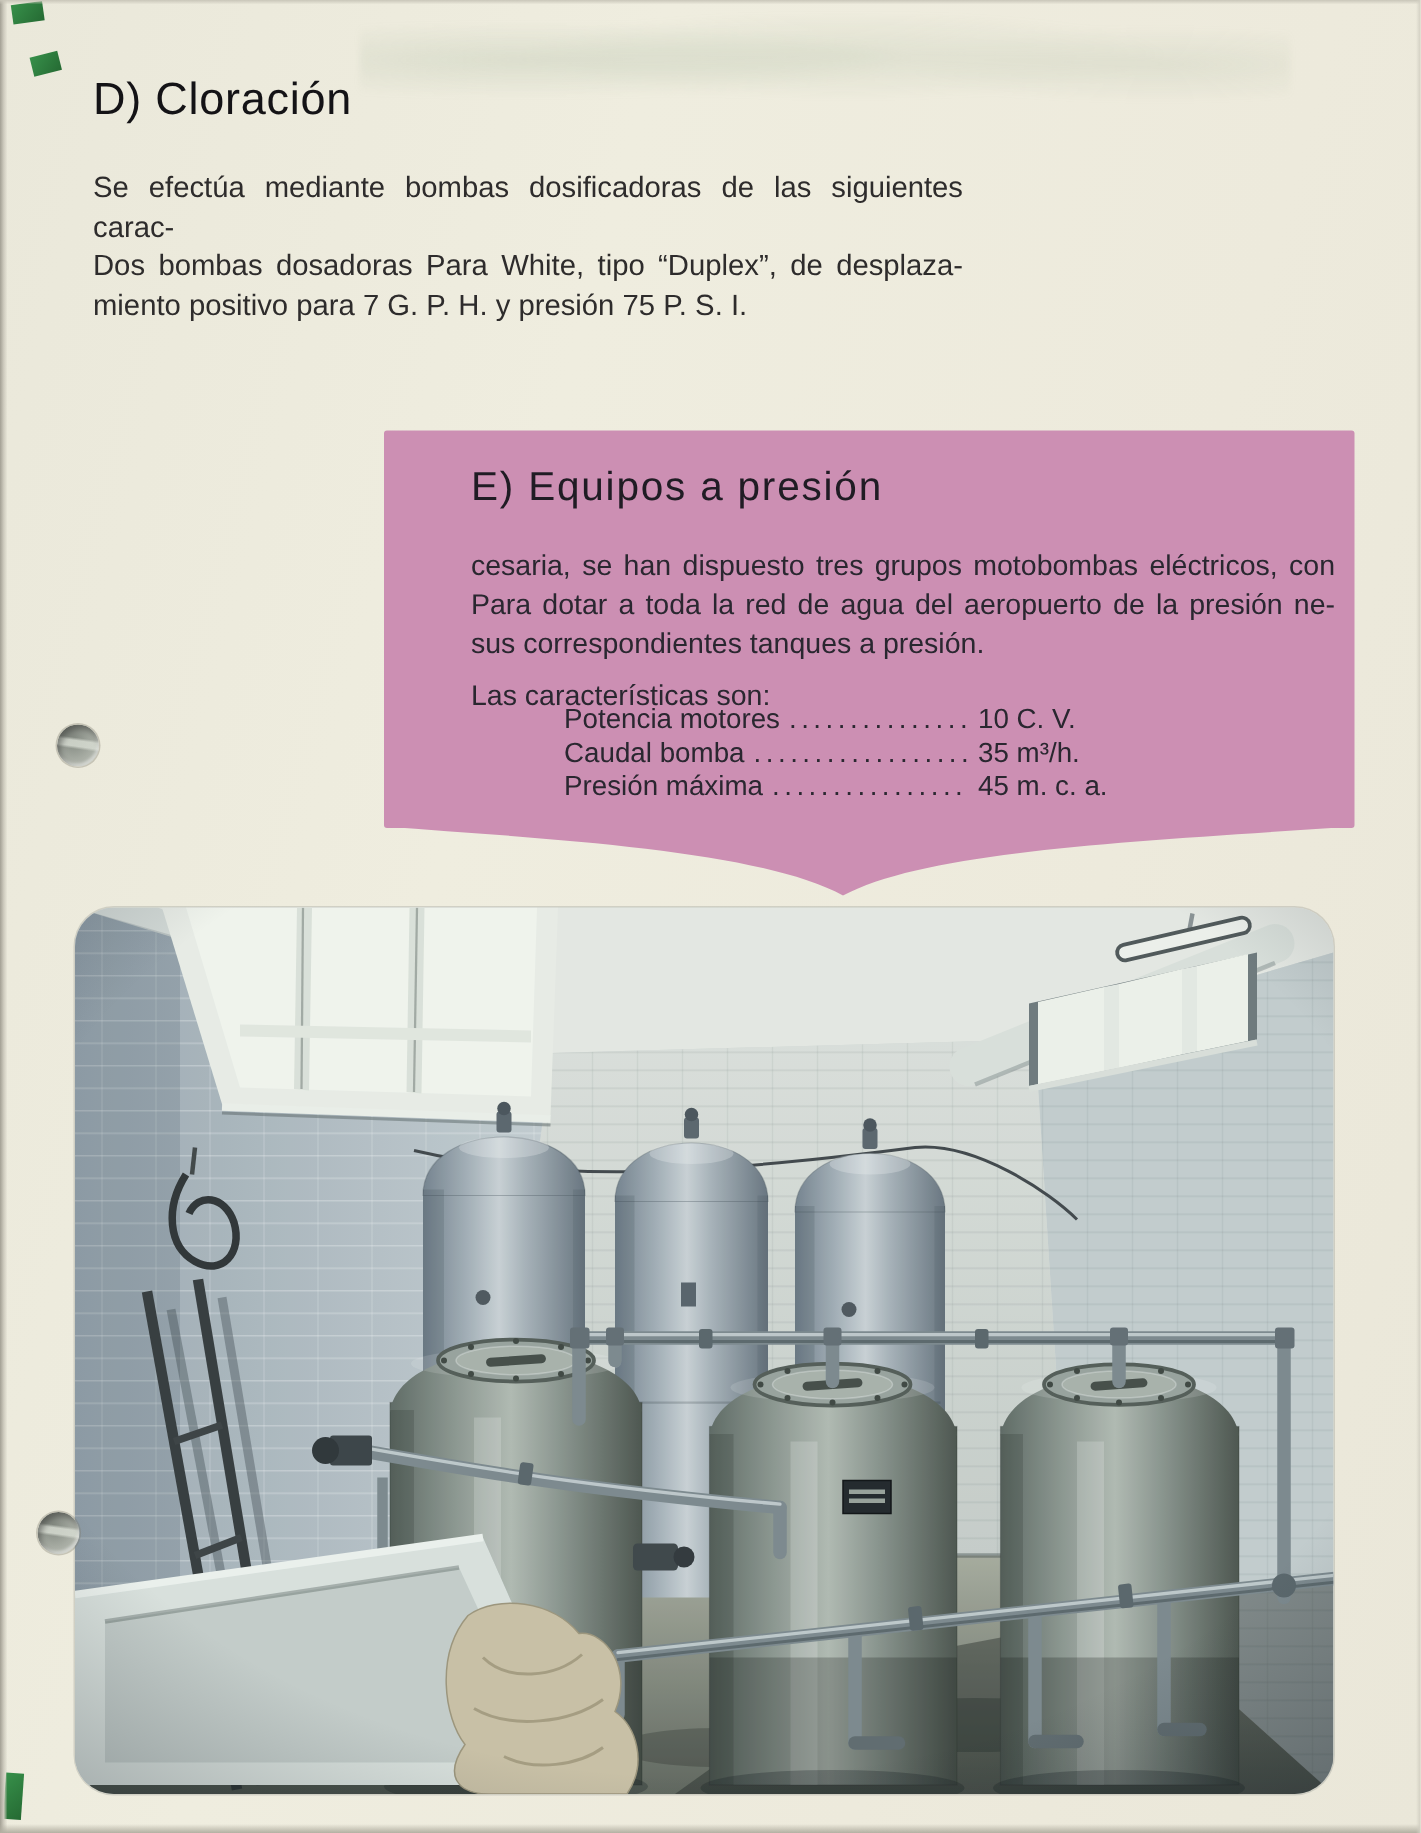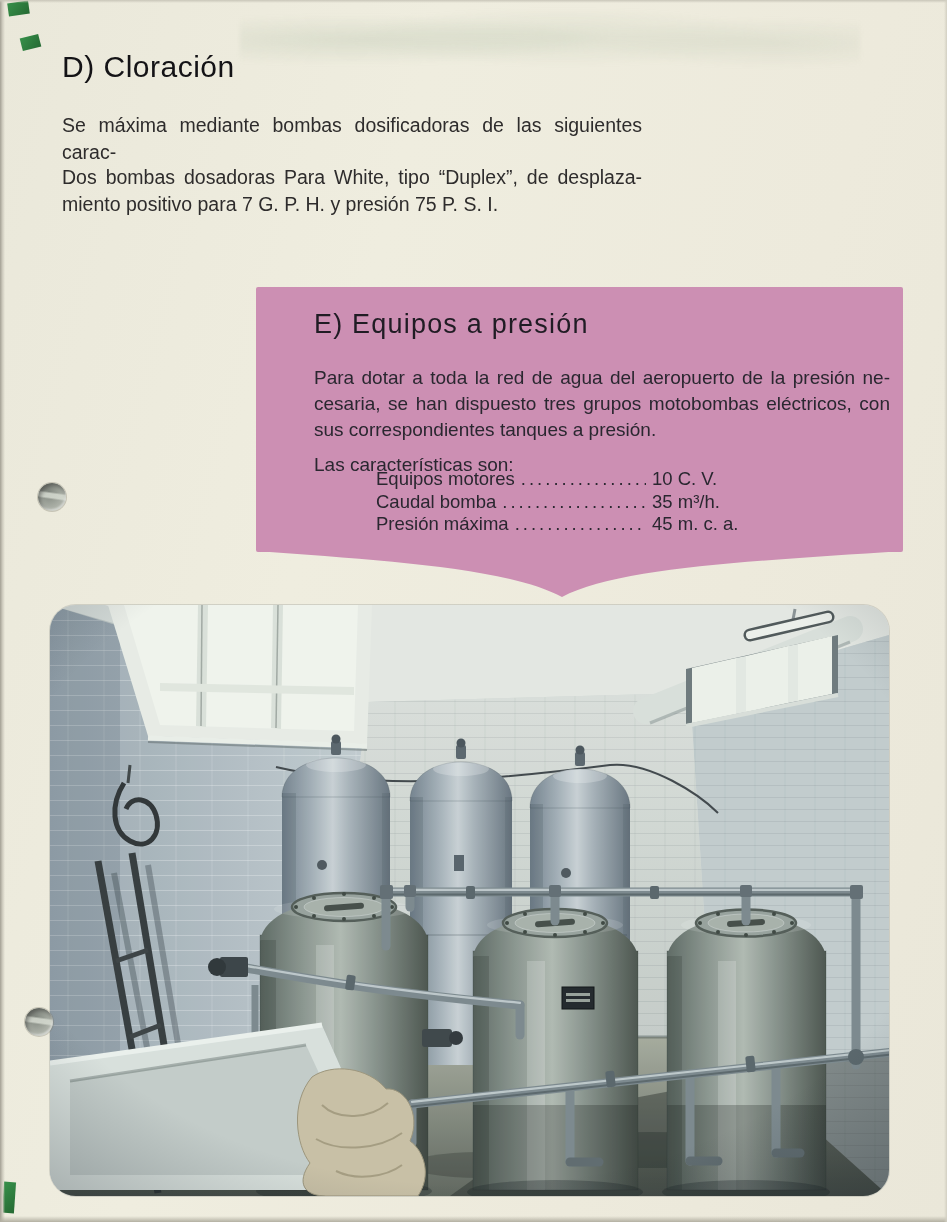--- a/index.html
+++ b/index.html
@@ -81,38 +81,38 @@
 
   <div class="ghost"></div>
 
   <div class="tab tab1"></div>
   <div class="tab tab2"></div>
   <div class="tab tabb"></div>
 
   <div class="h-d">D) Cloración</div>
 
   <div class="body-col p1">
-    <div class="jline">Se máxima mediante bombas dosificadoras de las siguientes carac-</div>
+    <div class="jline">Se efectúa mediante bombas dosificadoras de las siguientes carac-</div>
   </div>
   <div class="body-col p2">
     <div class="jline">Dos bombas dosadoras Para White, tipo “Duplex”, de desplaza-</div>
     <div>miento positivo para 7 G. P. H. y presión 75 P. S. I.</div>
   </div>
 
   <div class="pinkbox">
     <div class="h-e">E) Equipos a presión</div>
     <div class="pink-col">
+      <div class="jline">cesaria, se han dispuesto tres grupos motobombas eléctricos, con</div>
       <div class="jline">Para dotar a toda la red de agua del aeropuerto de la presión ne-</div>
-      <div class="jline">cesaria, se han dispuesto tres grupos motobombas eléctricos, con</div>
       <div>sus correspondientes tanques a presión.</div>
     </div>
     <div class="list-title">Las características son:</div>
     <div class="specs">
       <div class="spec-row">
-        <span class="spec-label">Equipos motores</span>
+        <span class="spec-label">Potencia motores</span>
         <span class="spec-dots">.....................</span>
         <span class="spec-value">10 C. V.</span>
       </div>
       <div class="spec-row">
         <span class="spec-label">Caudal bomba</span>
         <span class="spec-dots">........................</span>
         <span class="spec-value">35 m³/h.</span>
       </div>
       <div class="spec-row">
         <span class="spec-label">Presión máxima</span>

